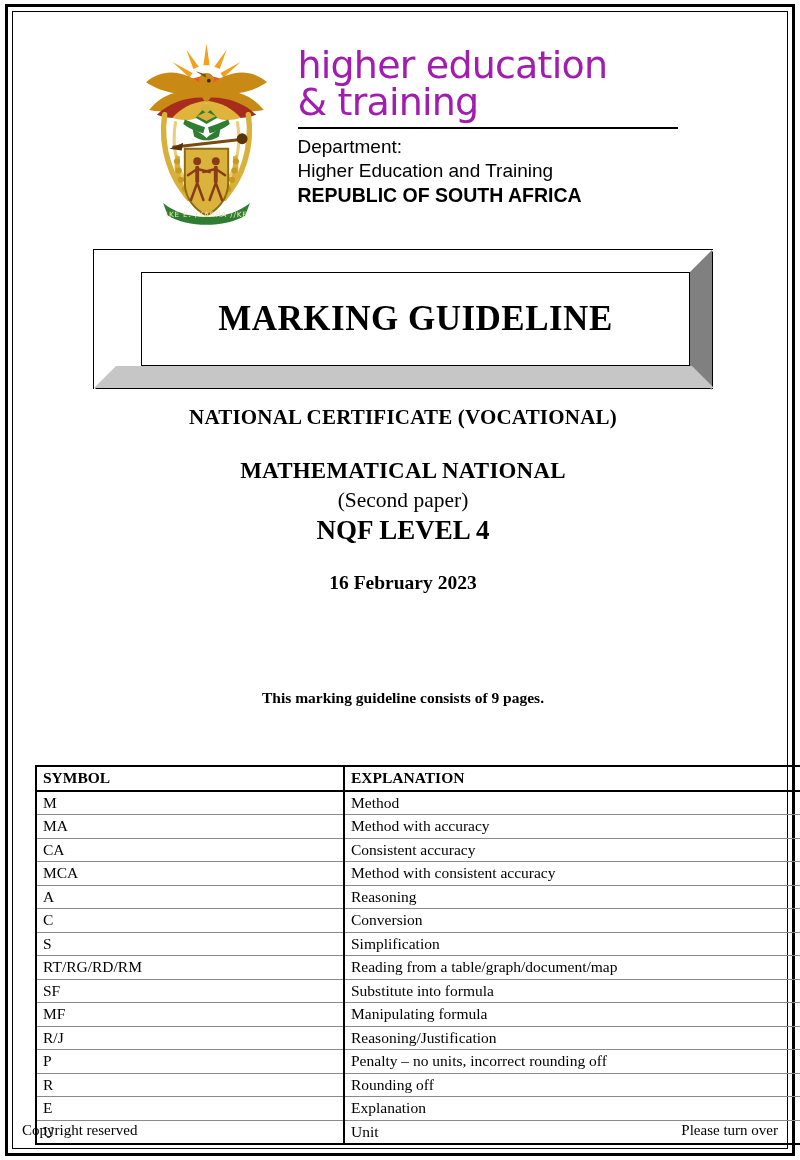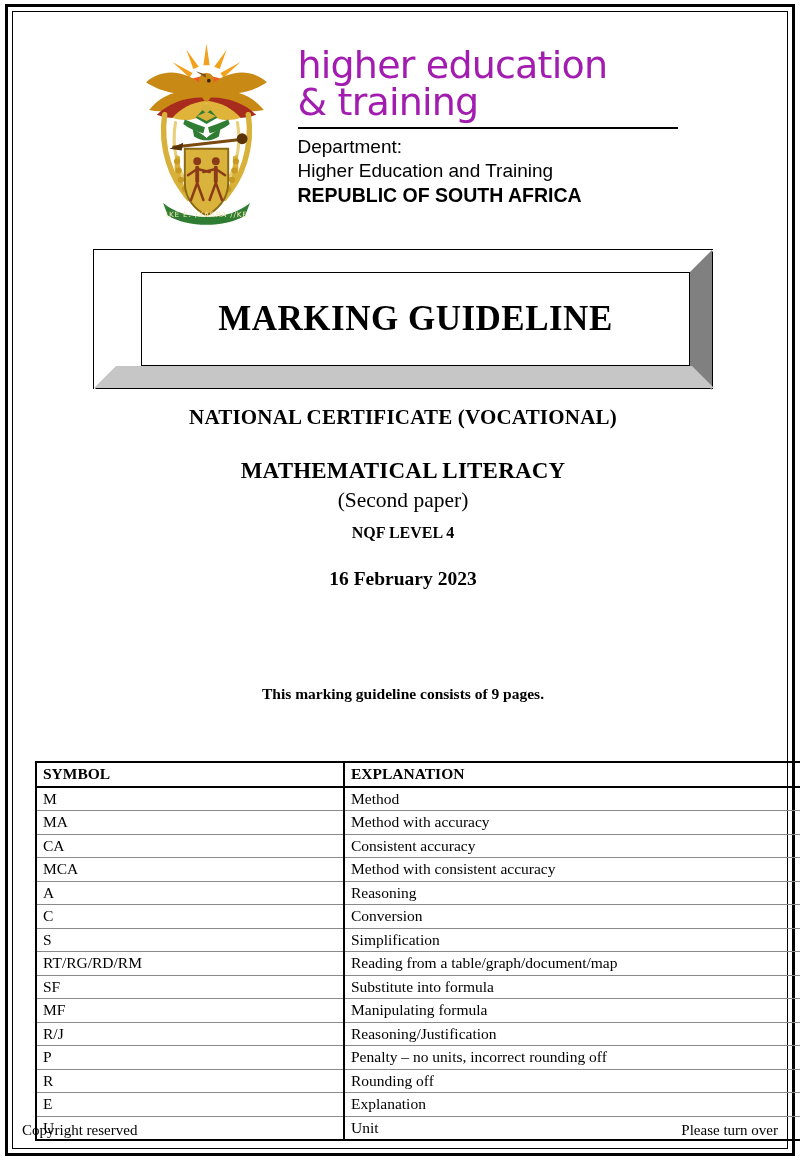--- a/index.html
+++ b/index.html
@@ -147,22 +147,22 @@
   .sub-subject {
     font-size: 23px; font-weight: 700;
     margin-top: 28px;
     letter-spacing: 0.2px;
   }
   .sub-paper {
     font-size: 21.5px; font-weight: 400;
     margin-top: 4px;
   }
   .sub-nqf {
-    font-size: 16px; font-weight: 700;
-    margin-top: 11px;
+    font-size: 27px; font-weight: 700;
+    margin-top: 2px;
   }
   .sub-date {
     font-size: 19.5px; font-weight: 700;
     margin-top: 26px;
   }
   .sub-pages {
     font-size: 15.5px; font-weight: 700;
     margin-top: 95px;
   }
 
@@ -313,21 +313,21 @@
         <div class="bevel bevel-right"></div>
         <div class="bevel bevel-bottom"></div>
         <div class="title-inner">
           <div class="title-text">MARKING GUIDELINE</div>
         </div>
       </div>
     </div>
 
     <div class="subtitles">
       <div class="sub-cert">NATIONAL CERTIFICATE (VOCATIONAL)</div>
-      <div class="sub-subject">MATHEMATICAL LITERACY</div>
+      <div class="sub-subject">MATHEMATICAL NATIONAL</div>
       <div class="sub-paper">(Second paper)</div>
       <div class="sub-nqf">NQF LEVEL 4</div>
       <div class="sub-date">16 February 2023</div>
       <div class="sub-pages">This marking guideline consists of 9 pages.</div>
     </div>
 
     <div class="table-wrap">
       <table class="symbol-table">
         <colgroup>
             <col class="c-sym">

